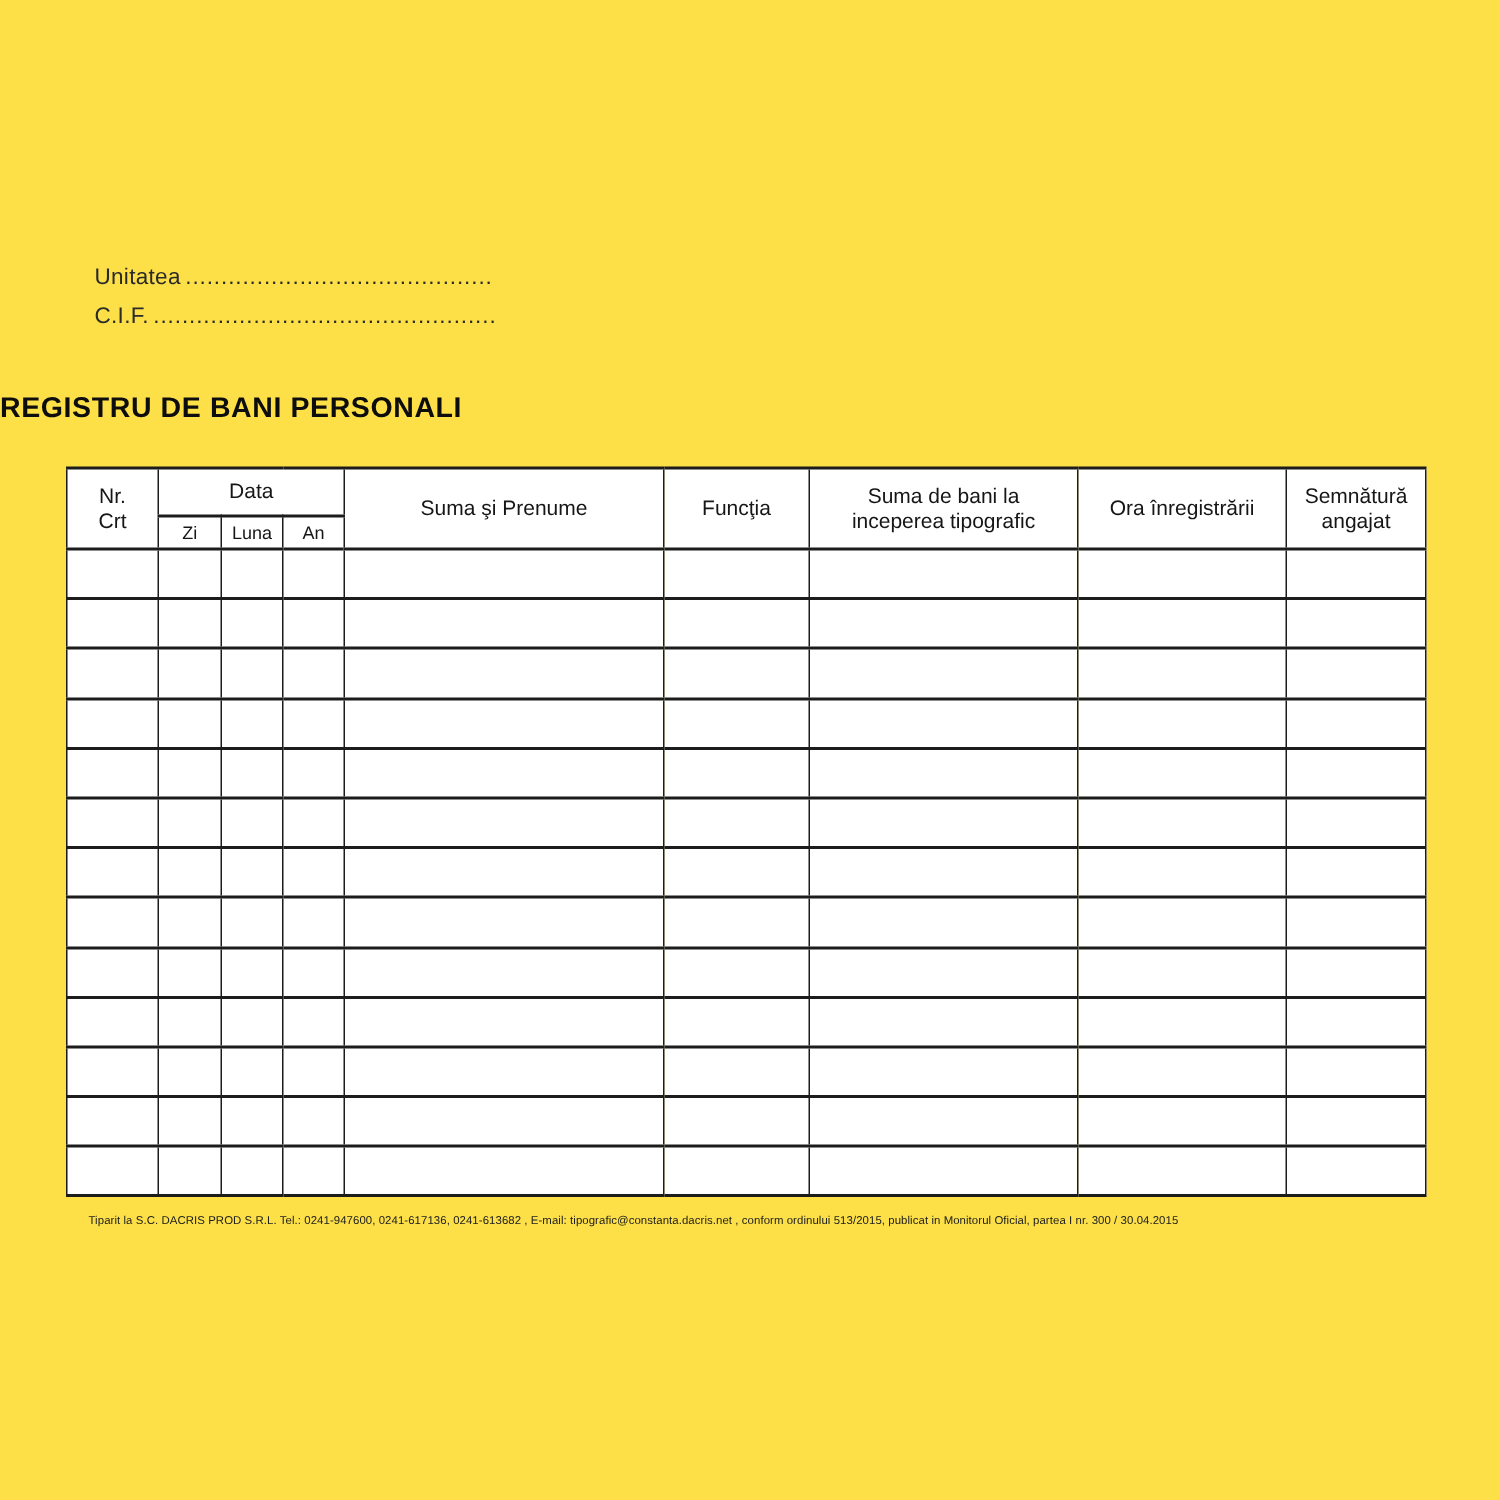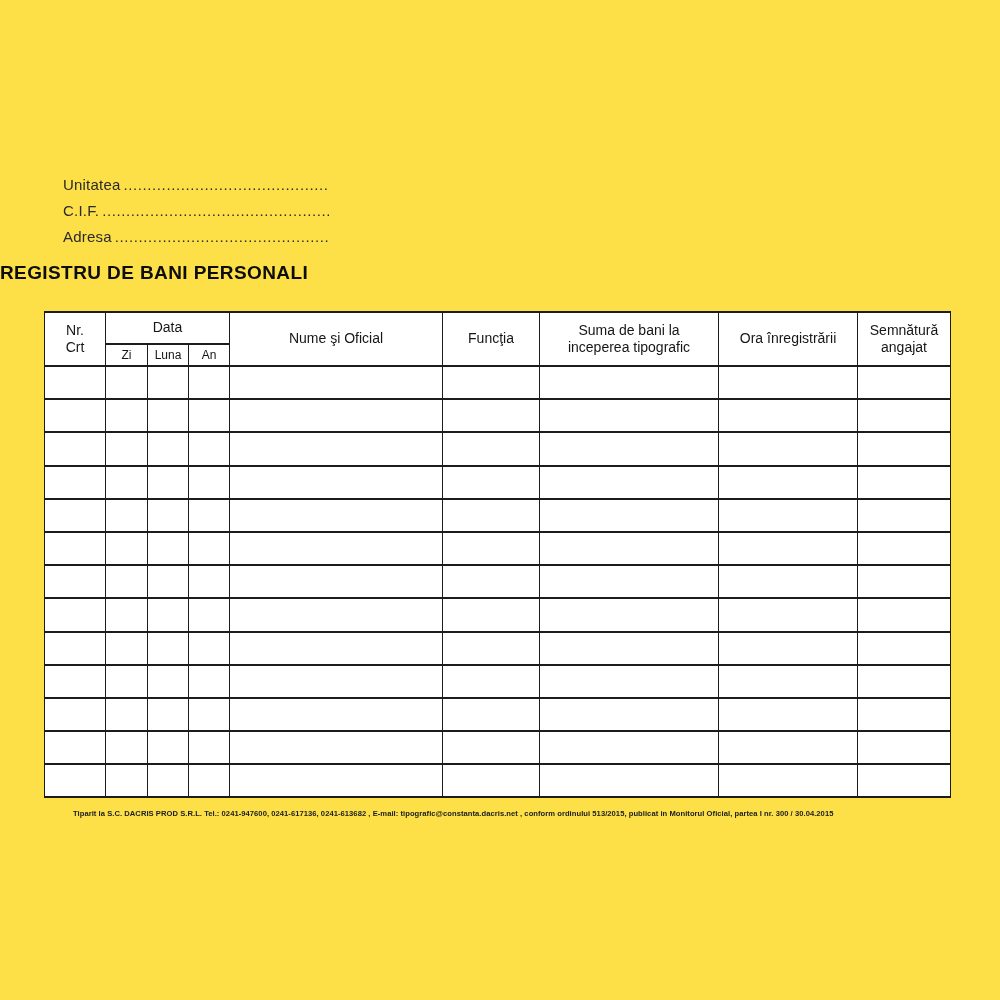--- a/index.html
+++ b/index.html
@@ -75,39 +75,38 @@
   }
   .register-table thead th.th-sub {
     font-size: 12px;
     height: 20px;
   }
   .register-table tbody td {
     height: 31.2px;
   }
   .print-footer {
     position: absolute;
-    left: 73px;
+    left: 59px;
     top: 809px;
     width: 900px;
     font-size: 7.6px;
-    font-weight: bold;
+    font-weight: normal;
     letter-spacing: 0.05px;
     white-space: nowrap;
     color: #202020;
   }
 </style>
 </head>
 <body>
 
 <div class="page">
 
   <div class="info-block">
     <div class="info-line"><span>Unitatea</span><span class="info-dots">...........................................</span></div>
     <div class="info-line"><span>C.I.F.</span><span class="info-dots">................................................</span></div>
-    <div class="info-line"><span>Adresa</span><span class="info-dots">.............................................</span></div>
   </div>
 
   <div class="form-title">REGISTRU DE BANI PERSONALI</div>
 
   <table class="register-table">
     <colgroup>
       <col style="width:61px">
         <col style="width:42px">
         <col style="width:41px">
         <col style="width:41px">
@@ -115,21 +114,21 @@
         <col style="width:97px">
         <col style="width:179px">
         <col style="width:139px">
       <col style="width:93px">
     </colgroup>
     <thead>
       <tr class="header-main">
         <th rowspan="2">Nr.
 Crt</th>
         <th colspan="3">Data</th>
-        <th rowspan="2">Nume şi Oficial</th>
+        <th rowspan="2">Suma şi Prenume</th>
         <th rowspan="2">Funcţia</th>
         <th rowspan="2">Suma de bani la
 inceperea tipografic</th>
         <th rowspan="2">Ora înregistrării</th>
         <th rowspan="2">Semnătură
 angajat</th>
       </tr>
       <tr class="header-sub">
         <th class="th-sub">Zi</th>
         <th class="th-sub">Luna</th>

